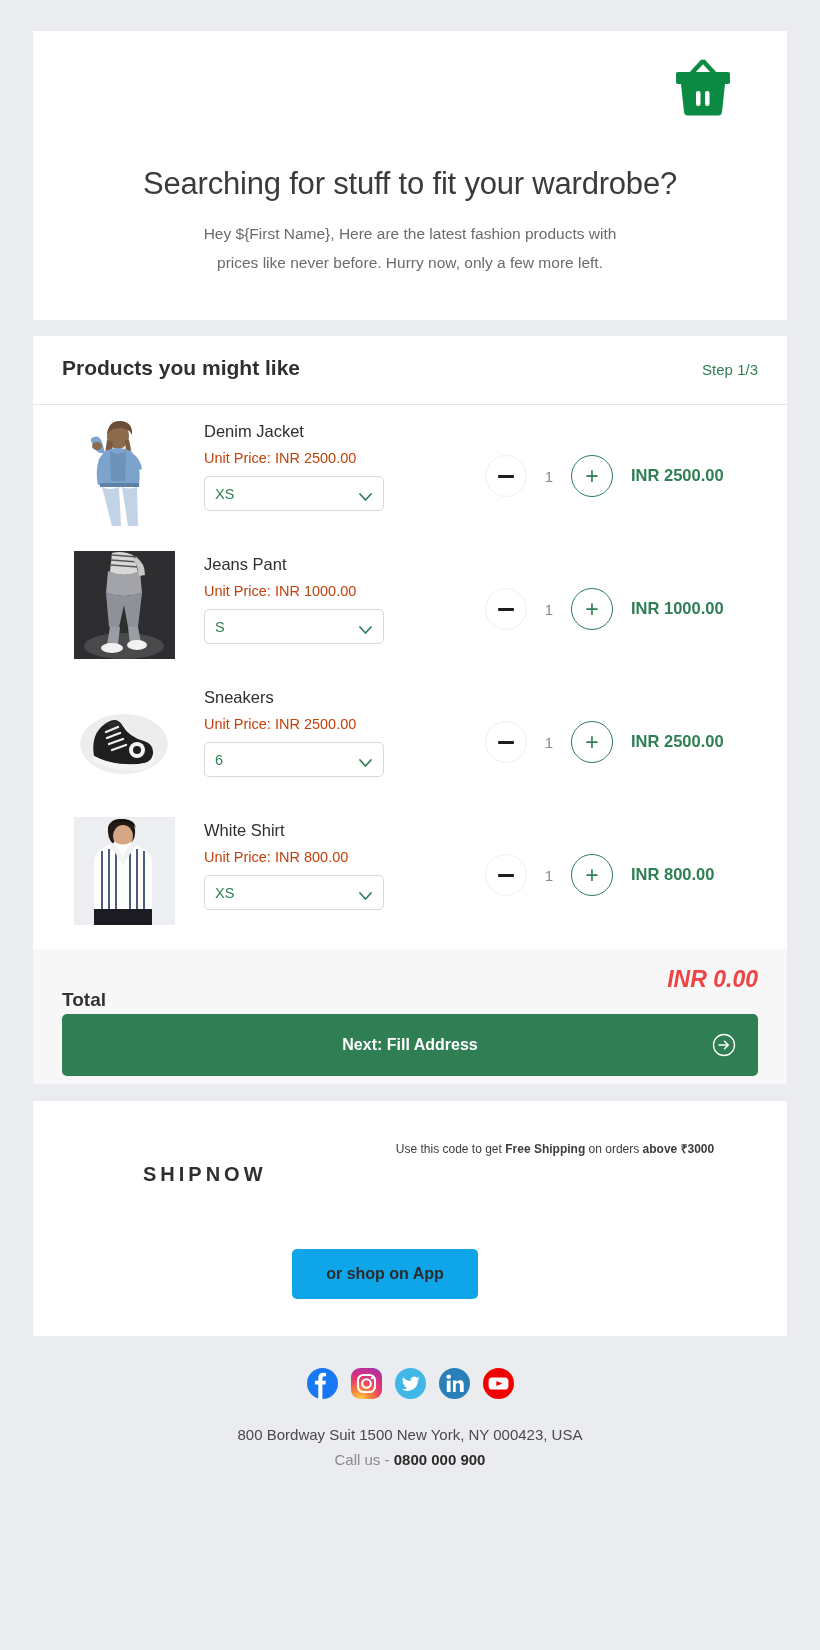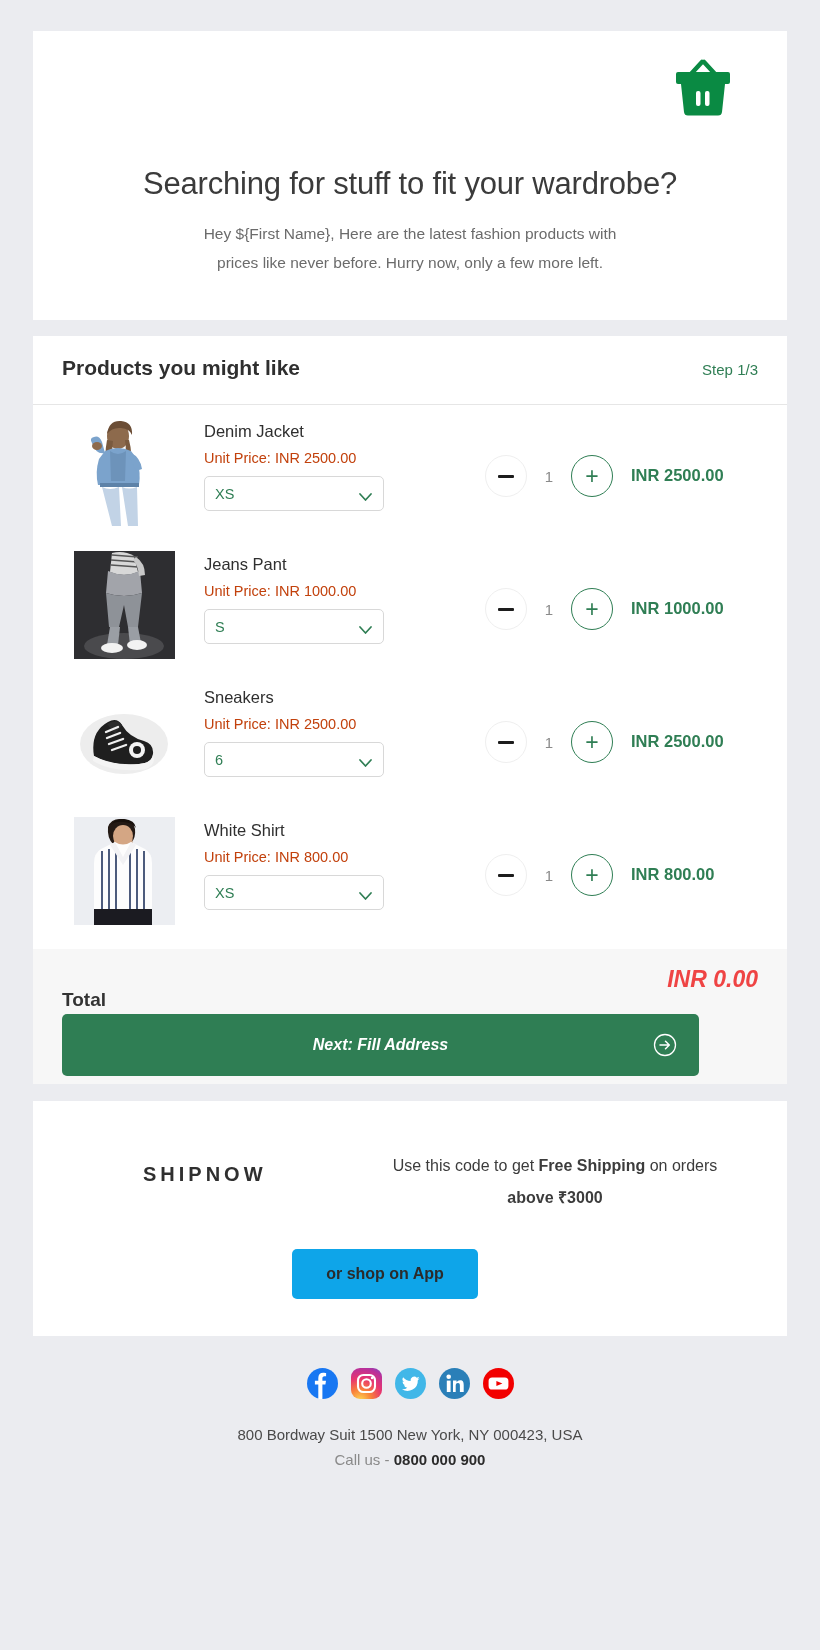--- a/index.html
+++ b/index.html
@@ -174,30 +174,29 @@
     position: absolute;
     right: 29px; top: 17px;
     font-size: 23px;
     font-weight: 700;
     color: #ef4444;
     font-style: italic;
   }
   .next-btn {
     position: absolute;
     left: 29px; top: 65px;
-    width: 637px; height: 62px;
+    width: 696px; height: 62px;
     background: #2f7e54;
     border-radius: 5px;
     border: none;
     cursor: pointer;
     display: flex;
     align-items: center;
     justify-content: center;
     position: absolute;
-    font-style: italic;
   }
   .next-btn-label {
     color: #ffffff;
     font-size: 16px;
     font-weight: 700;
   }
   .next-arrow {
     position: absolute;
     right: 22px; top: 19px;
   }
@@ -215,24 +214,23 @@
     font-size: 20px;
     font-weight: 700;
     letter-spacing: 4px;
     color: #2f2f2f;
   }
   .promo-text {
     position: absolute;
     left: 348px; top: 32px;
     width: 348px;
     text-align: center;
-    font-size: 16px;
+    font-size: 12px;
     line-height: 32px;
     color: #3c3c3c;
-    margin-top: 17px;
   }
   .promo-text b { font-weight: 700; }
   .app-btn {
     position: absolute;
     left: 259px; top: 148px;
     width: 186px; height: 50px;
     background: #0ea5e9;
     border: none;
     border-radius: 5px;
     color: #2b2b2b;

